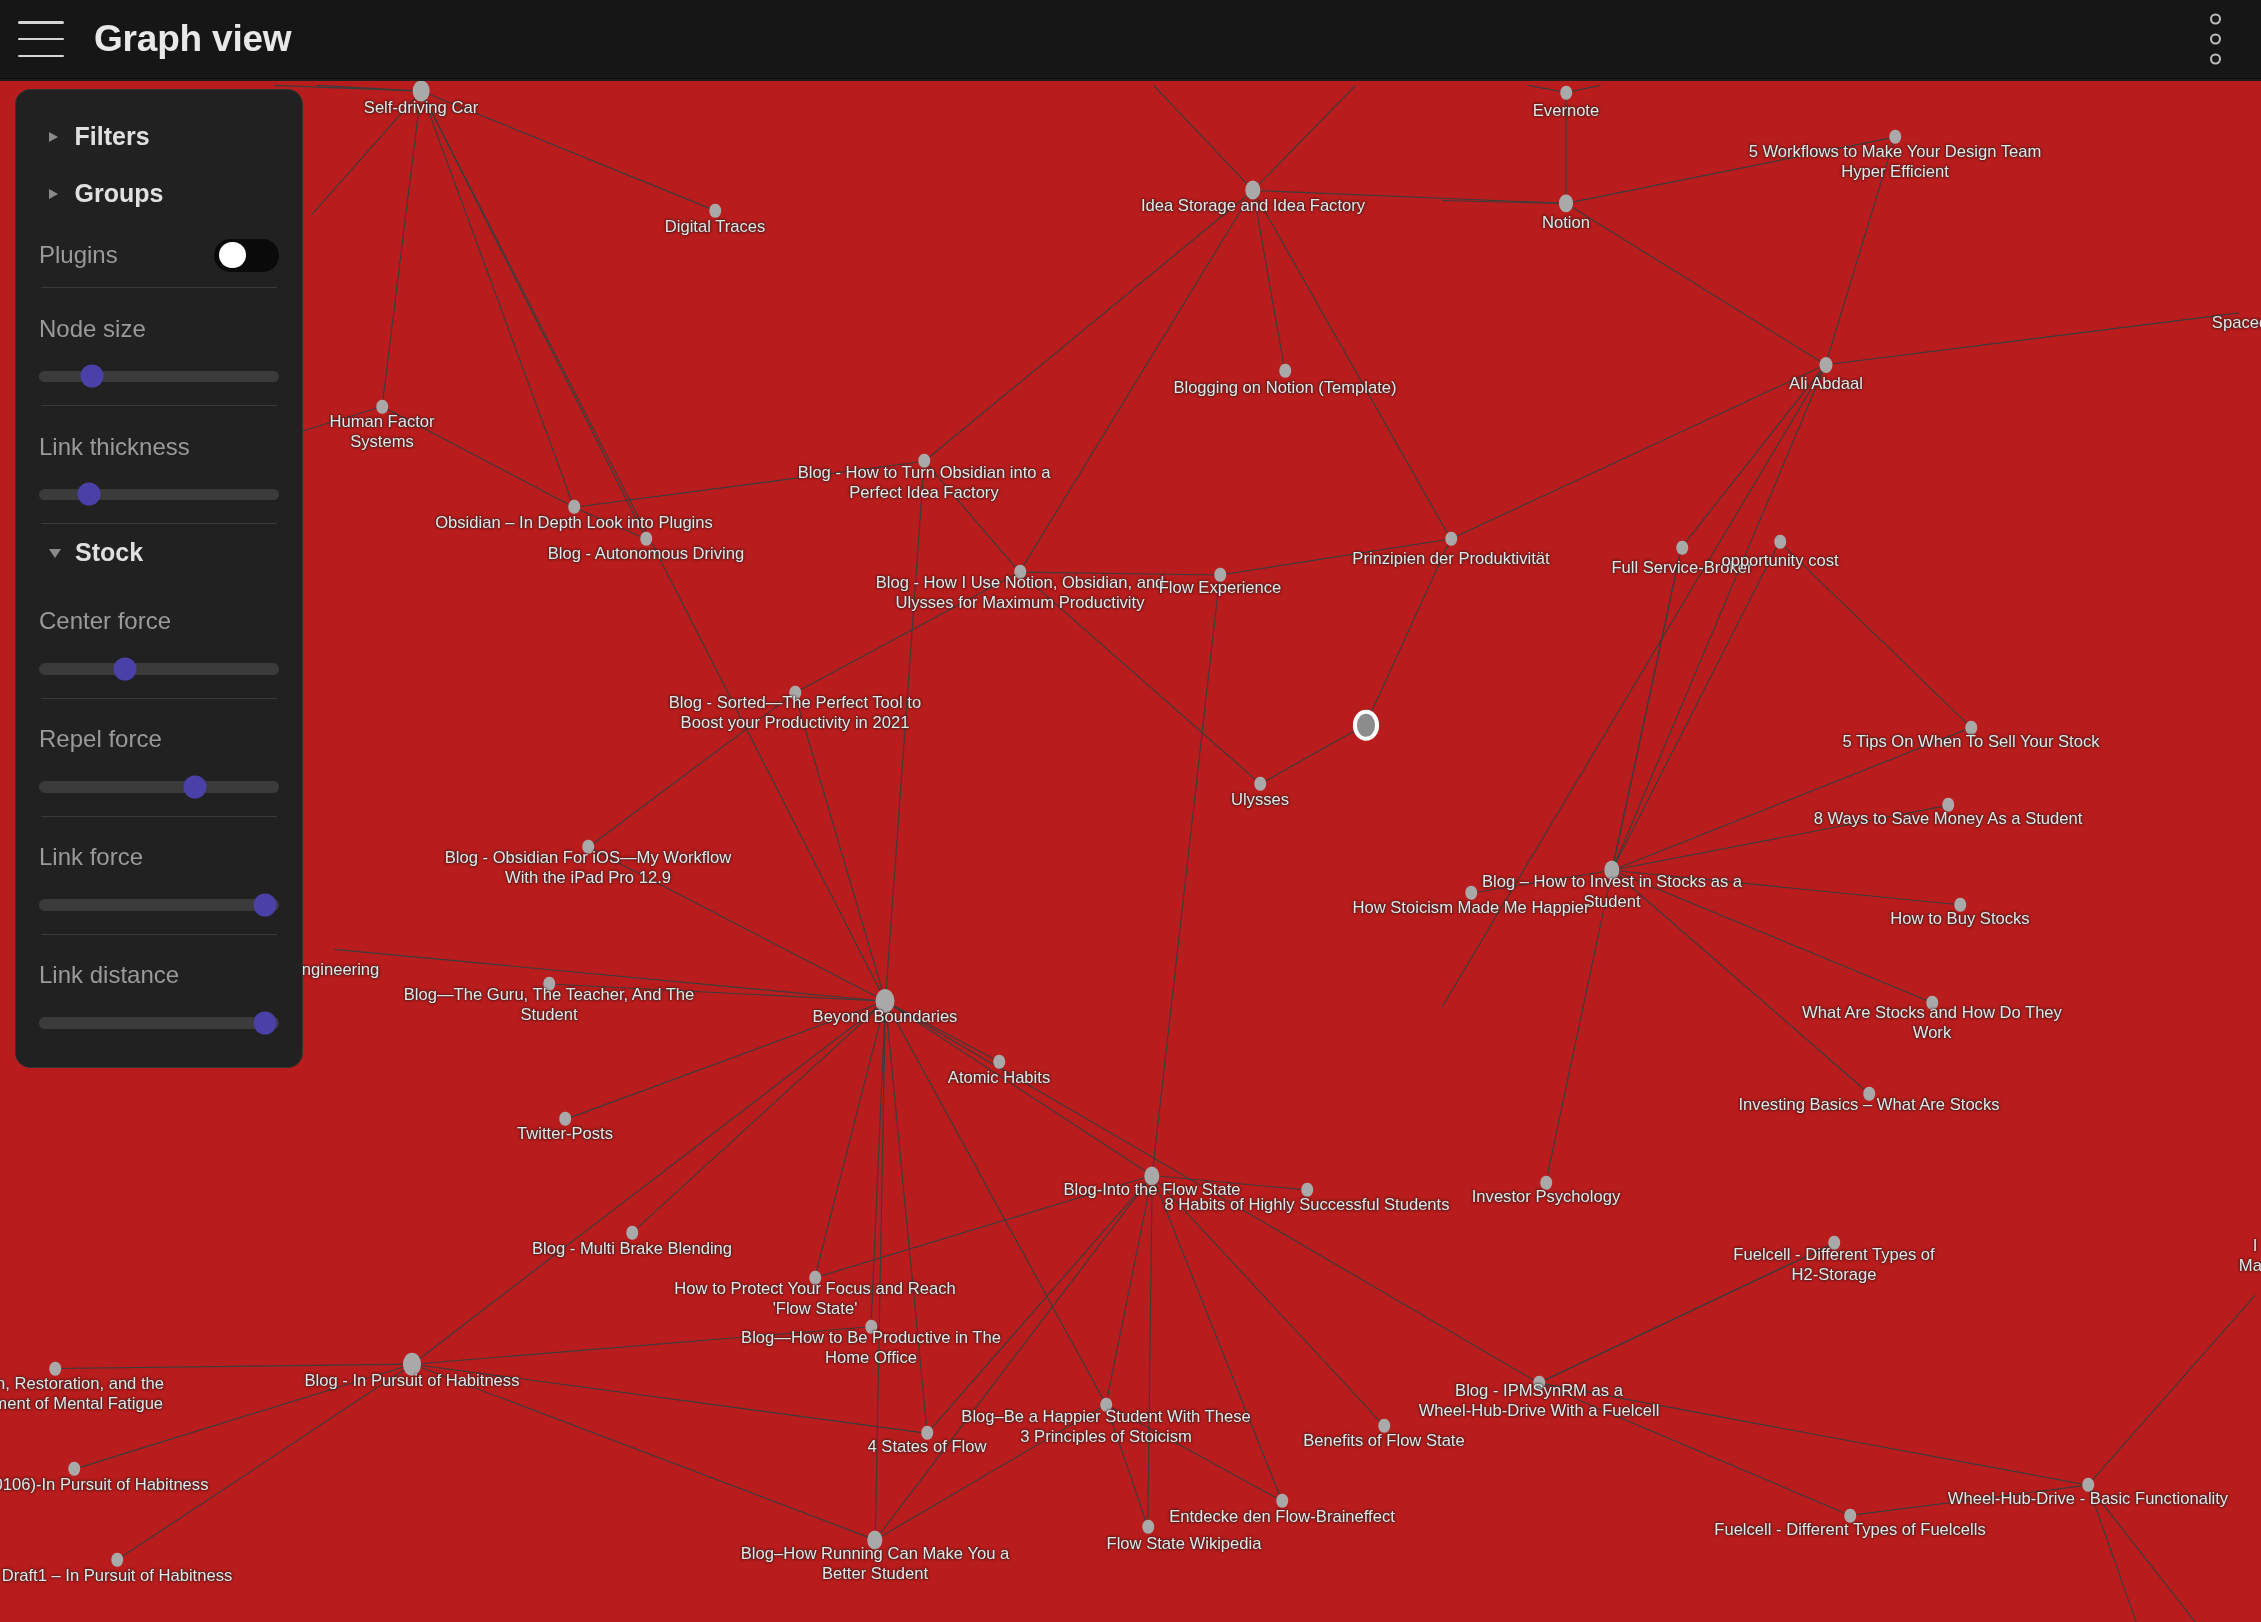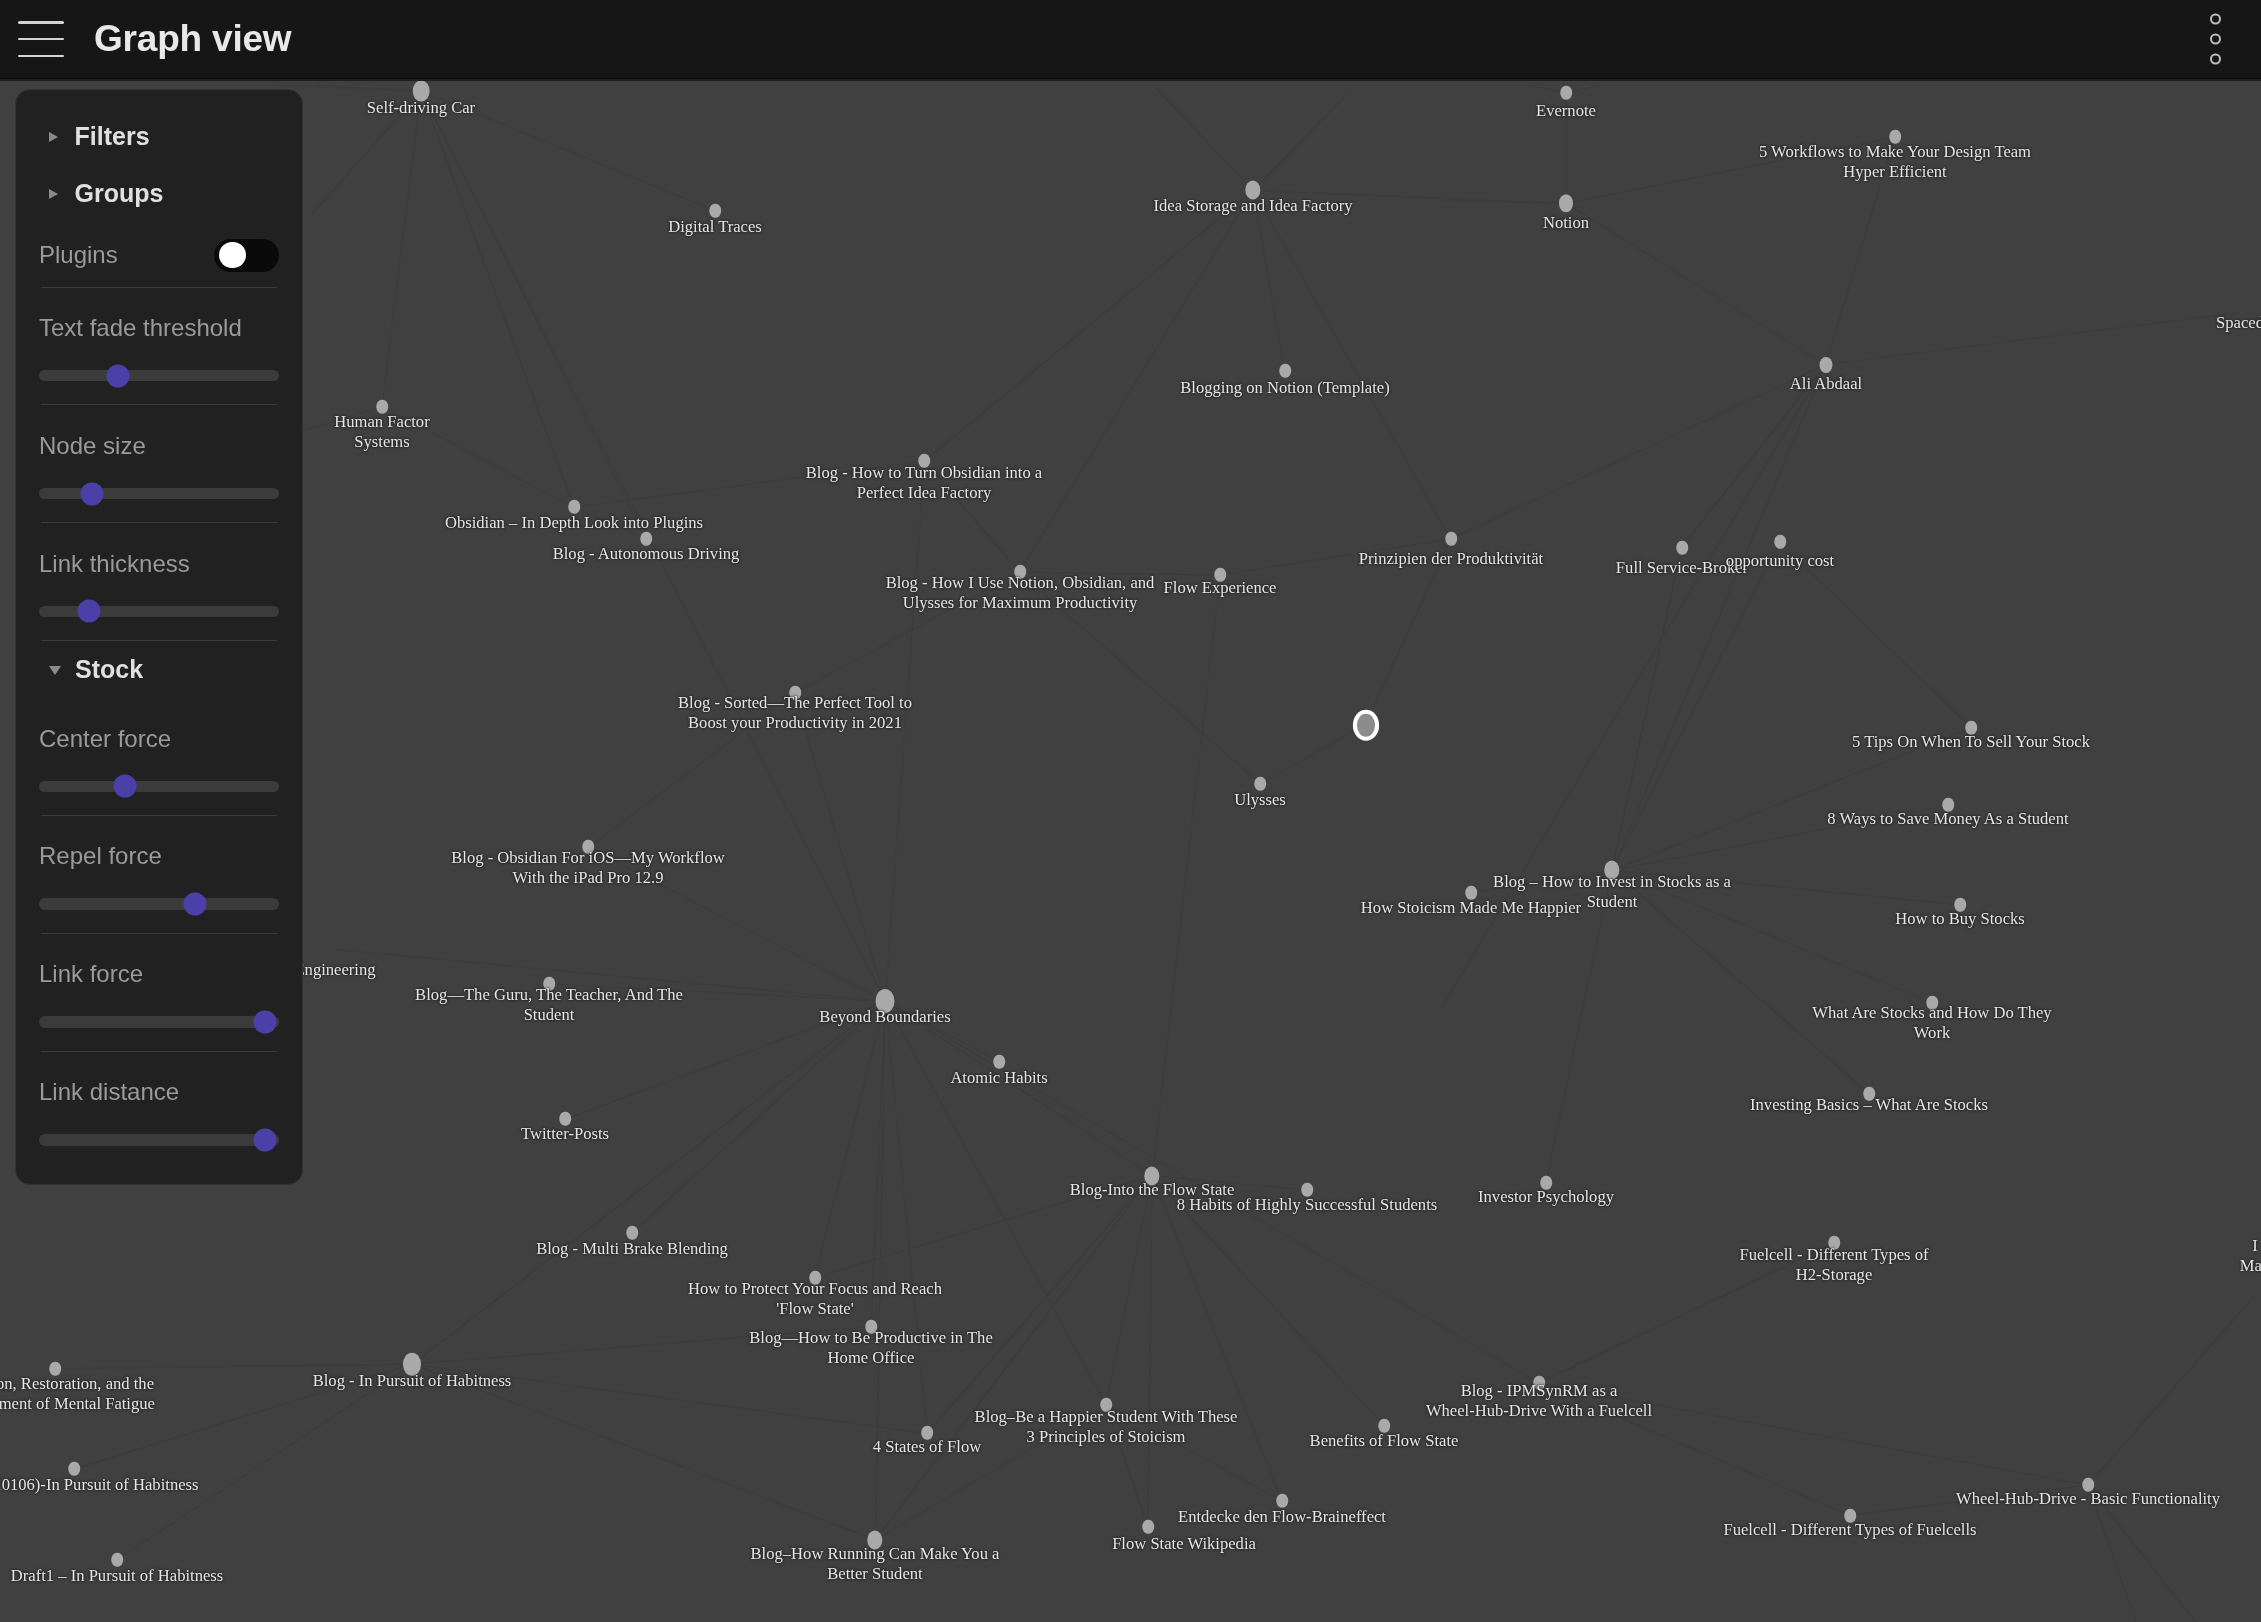--- a/index.html
+++ b/index.html
@@ -38,21 +38,21 @@
     cursor: pointer;
   }
   .kebab i {
     display:block; width: 10.8px; height: 10.8px; border-radius: 50%;
     border: 2.1px solid #bdbdbd; background: transparent;
   }
 
   
   .graph-canvas {
     position: absolute; top: 81px; left: 0; width: 2261px; height: 1541px;
-    background: #404040; overflow: hidden; font-family: Liberation Serif, serif;
+    background: #b91c1c; overflow: hidden;
   }
   .graph-canvas svg { position: absolute; top: 0; left: 0; }
   .node-dot {
     position: absolute;
     background: #a9a9a9;
     border-radius: 50%;
     transform: translate(-50%, -50%);
     cursor: pointer;
   }
   .node-dot.focused {
@@ -387,26 +387,20 @@
 
     <div class="ctrl">
       <div class="ctrl-row">
         <div class="ctrl-name">Plugins</div>
         <div class="toggle">
             <div class="knob"></div>
           </div>
       </div>
       <div class="divider"></div>
 
-      <div class="slider-block">
-        <span class="ctrl-name">Text fade threshold</span>
-        <div class="slider">
-            <div class="thumb" style="left: 33%; background: rgb(75, 63, 168);"></div>
-          </div>
-      </div>
       <div class="divider"></div>
 
       <div class="slider-block">
         <span class="ctrl-name">Node size</span>
         <div class="slider">
             <div class="thumb" style="left: 22%; background: rgb(75, 63, 168);"></div>
           </div>
       </div>
       <div class="divider"></div>
 

